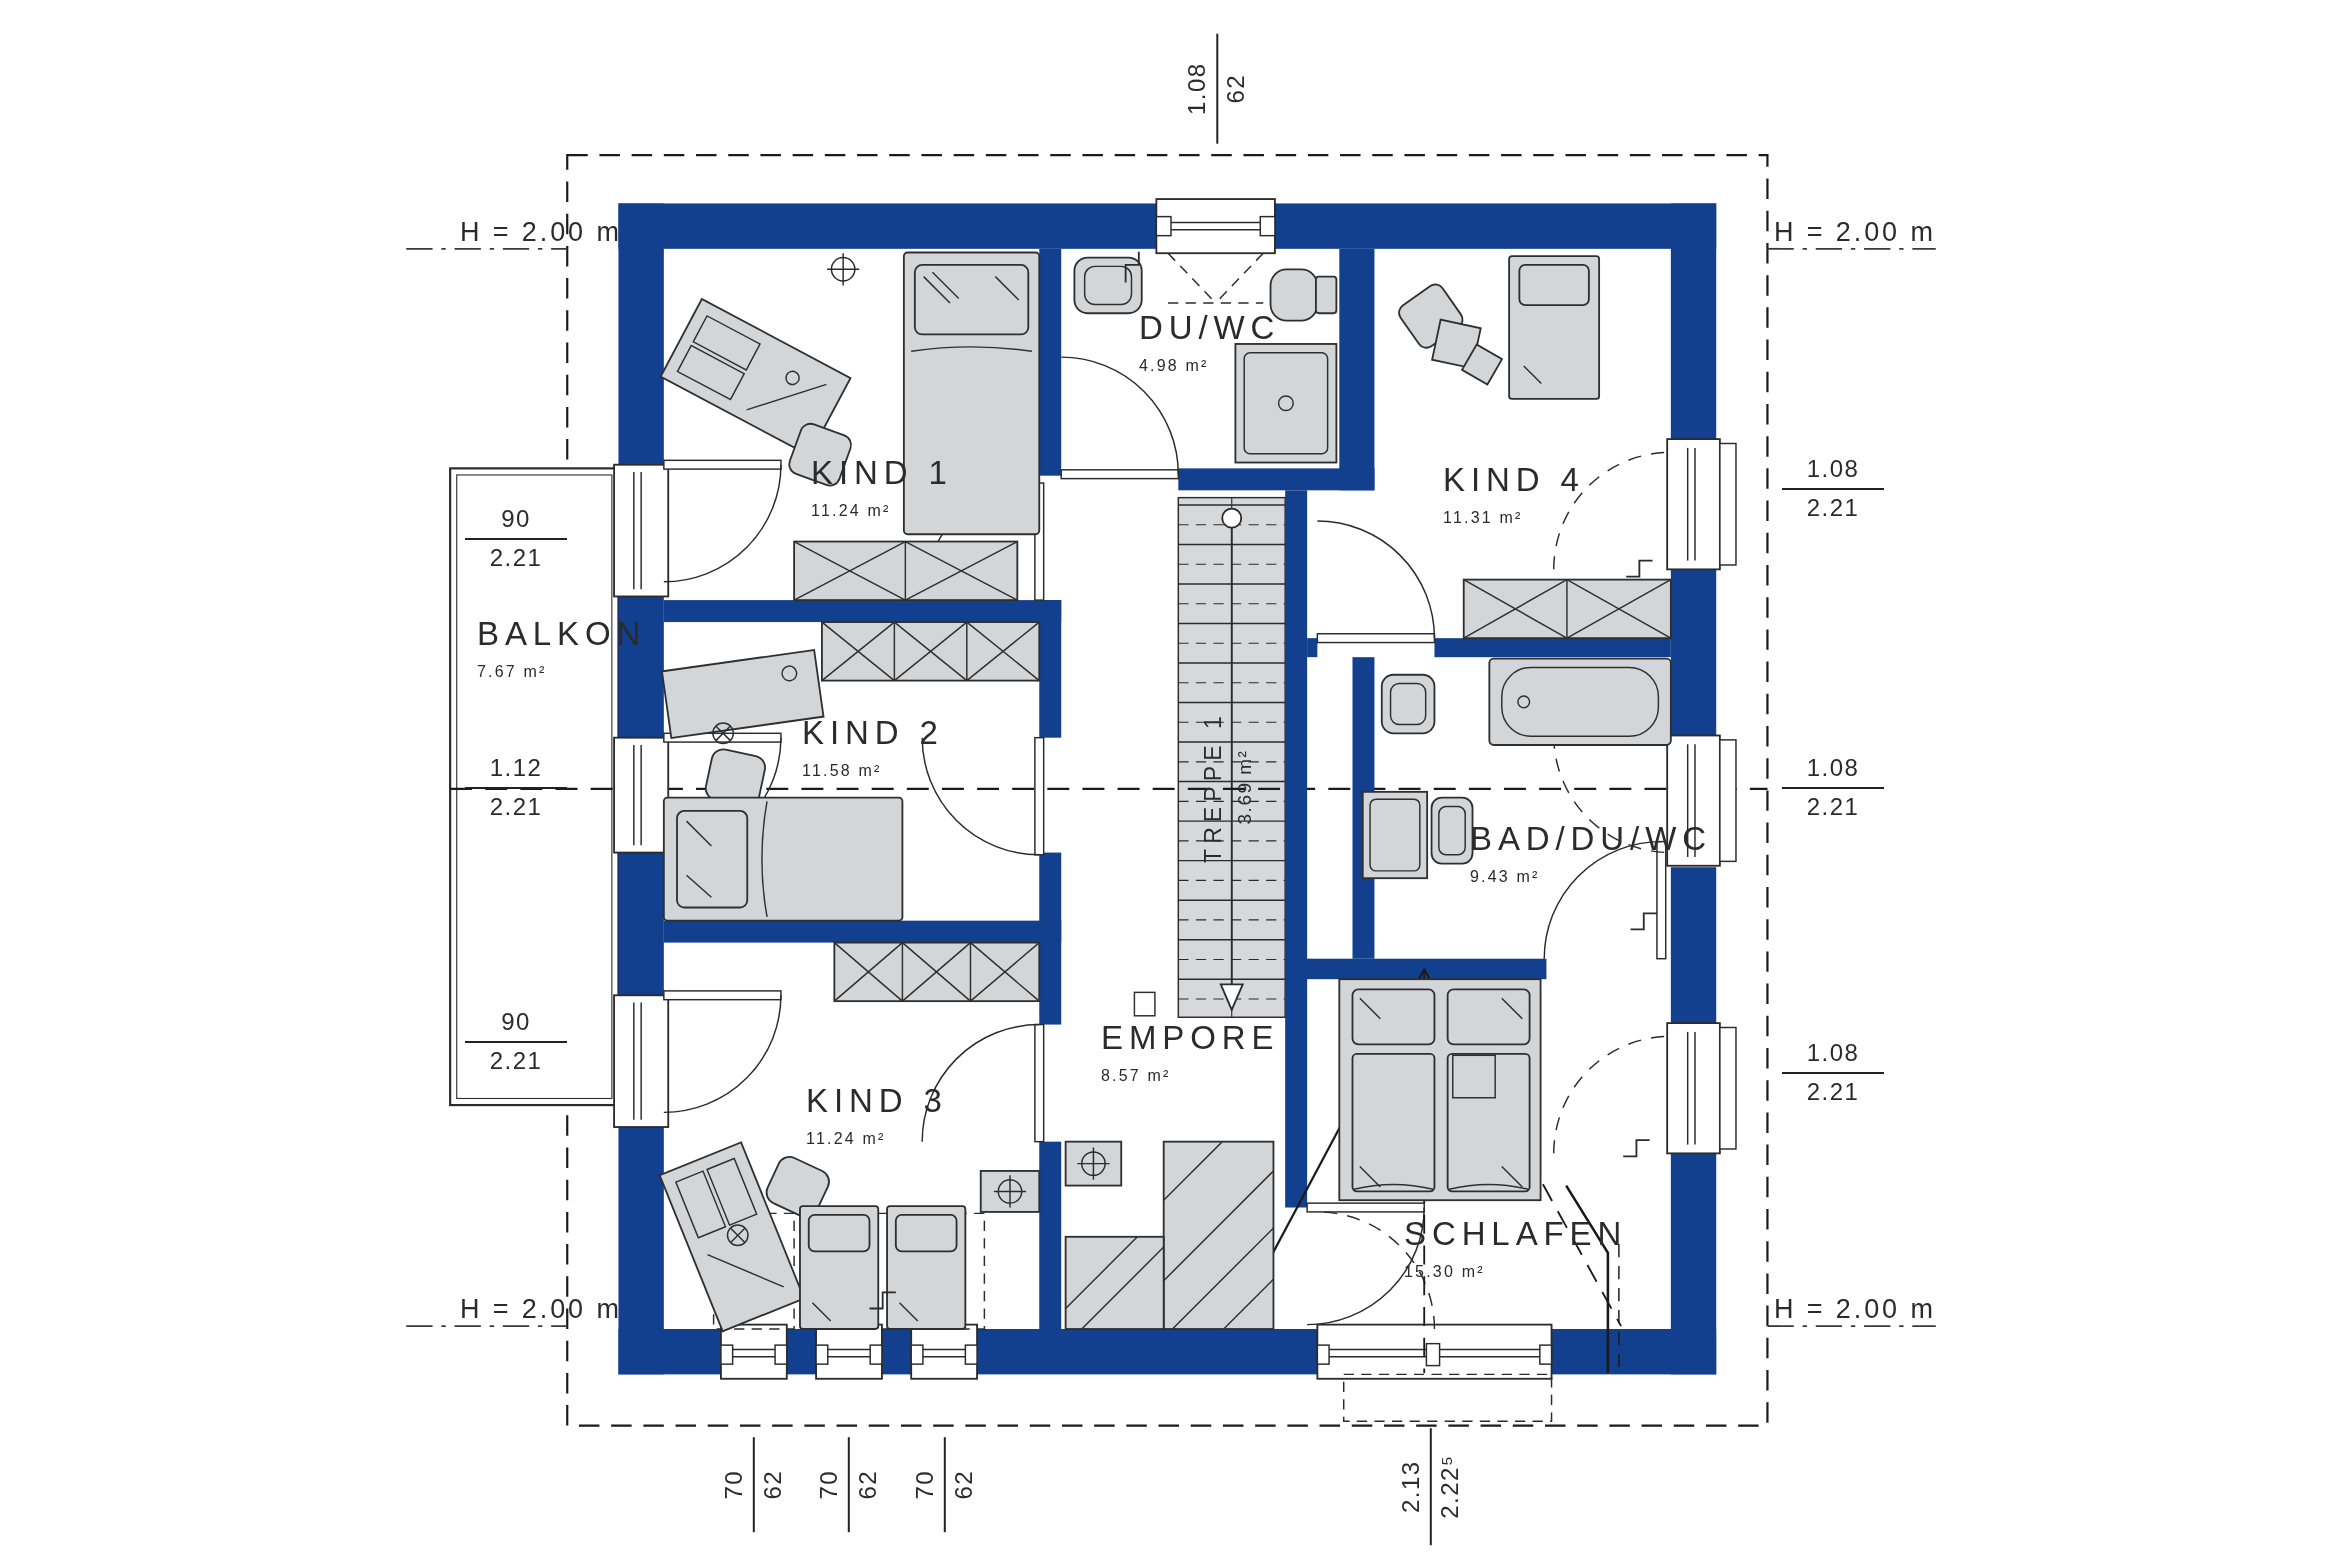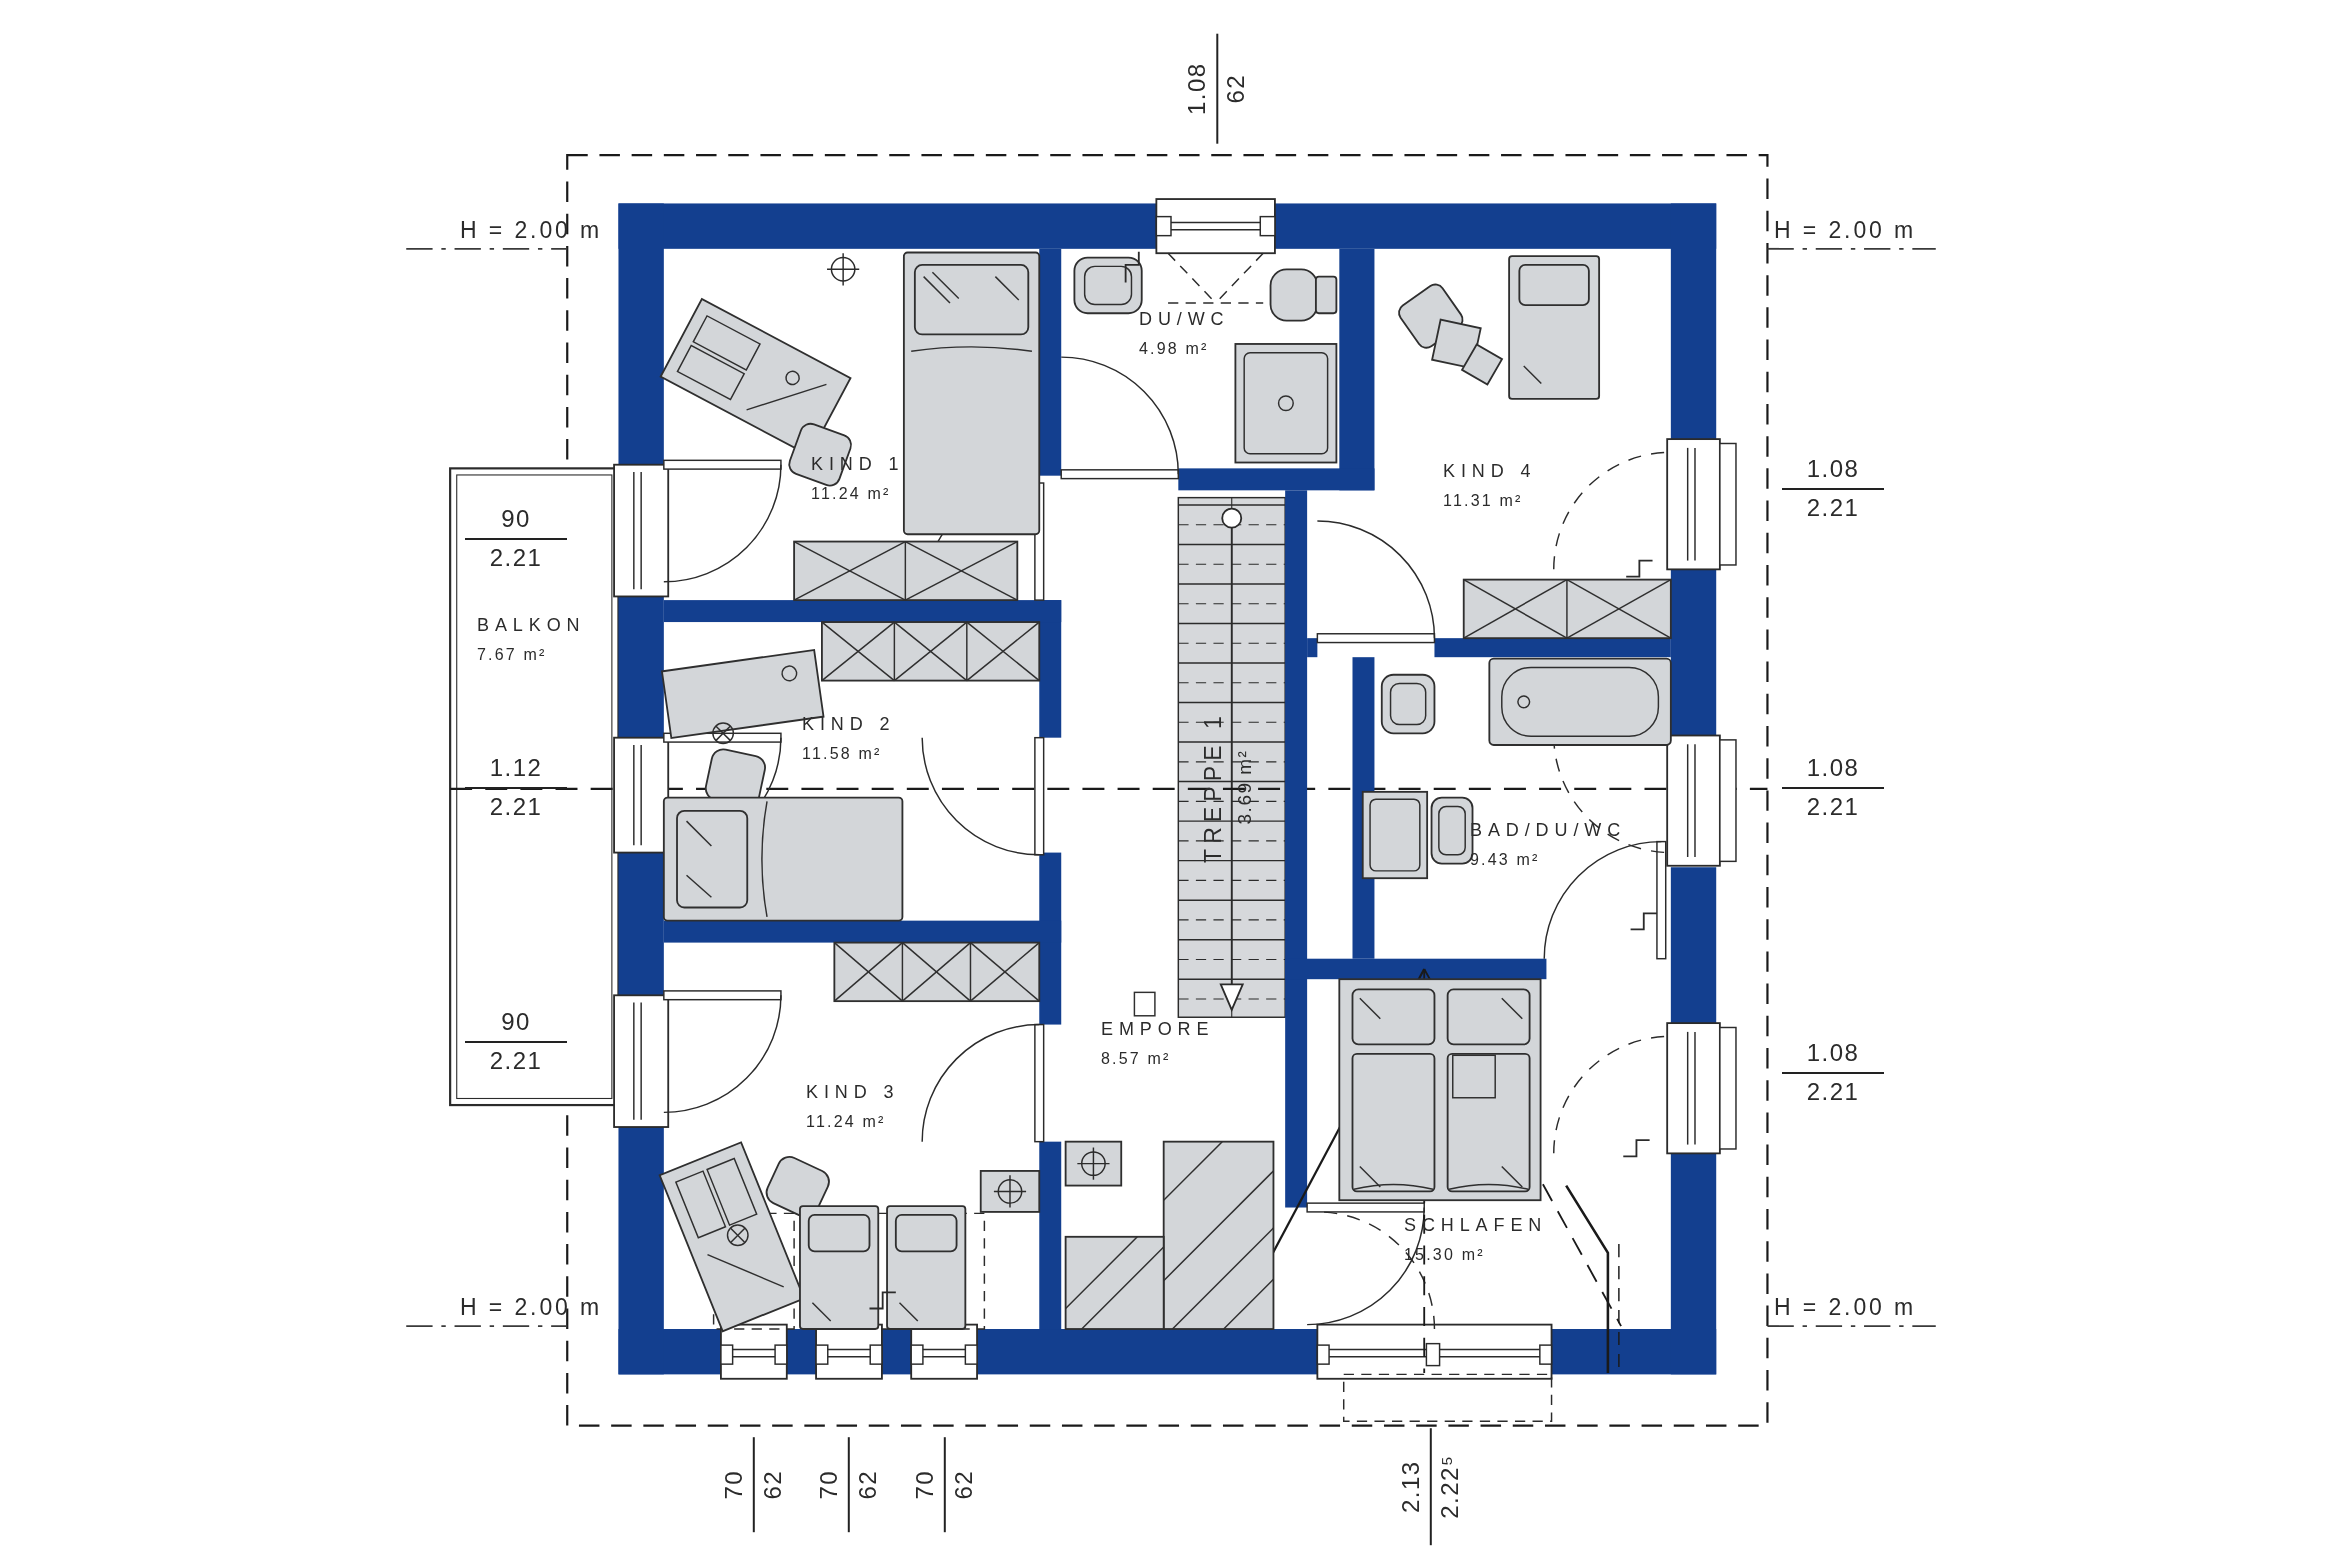--- a/index.html
+++ b/index.html
@@ -1,26 +1,26 @@
 <!DOCTYPE html>
 <html style="font-size:11.7px"><head>
 <meta charset="utf-8">
 <style>
   html,body{margin:0;padding:0;background:#fff}
   #plan{position:relative;width:2342px;height:1561px;background:#fff;
         font-family:"Liberation Sans",sans-serif;color:#2b2b2b;overflow:hidden}
   #plan > svg{position:absolute;left:0;top:0}
   .lbl{position:absolute}
-  .room-name{font-size:18px;letter-spacing:5.9px;white-space:nowrap}
+  .room-name{font-size:33px;letter-spacing:5.9px;white-space:nowrap}
   .room-area{font-size:16px;letter-spacing:2.2px;margin-top:10.2px;white-space:nowrap}
   .frac{position:absolute;text-align:center;font-size:24px;letter-spacing:1.5px;line-height:1.18}
   .frac .num{display:block;border-bottom:2.2px solid #222;padding:0 2.9px 4.4px}
   .frac .den{display:block;padding-top:4.4px}
   .frac.rot{transform:rotate(-90deg)}
-  .hmark{position:absolute;font-size:23px;letter-spacing:2.9px;white-space:nowrap}
+  .hmark{position:absolute;font-size:27px;letter-spacing:2.9px;white-space:nowrap}
   .treppe{position:absolute;transform:translate(-50%,-50%) rotate(-90deg);text-align:center}
   .treppe .t1{font-size:23px;letter-spacing:5.1px;white-space:nowrap}
   .treppe .t2{font-size:19px;letter-spacing:1.5px;margin-top:7.3px;white-space:nowrap}
 </style>
 </head>
 <body>
 
 <div id="plan">
 
 <svg width="2342" height="1561" viewBox="0 0 3200 2133">

